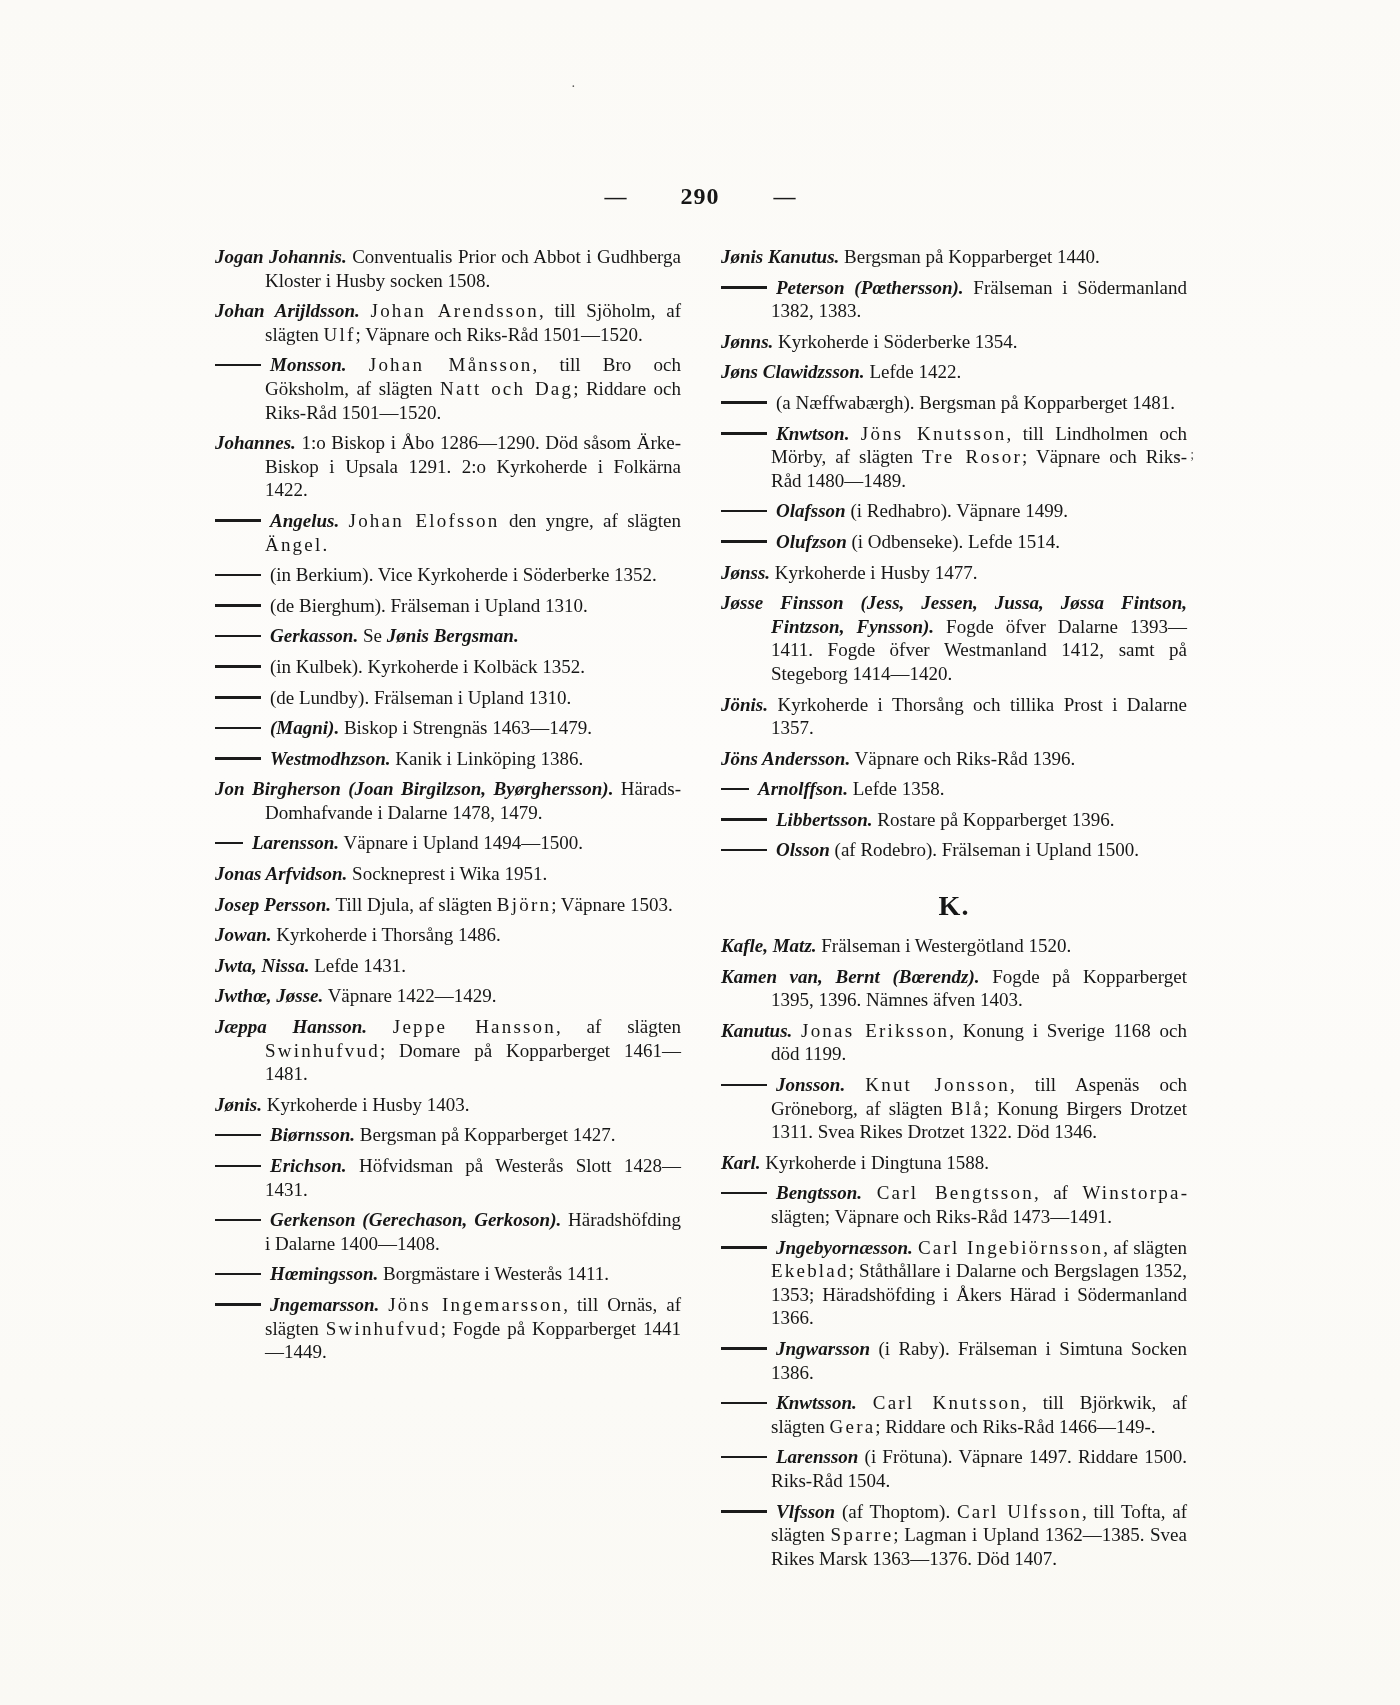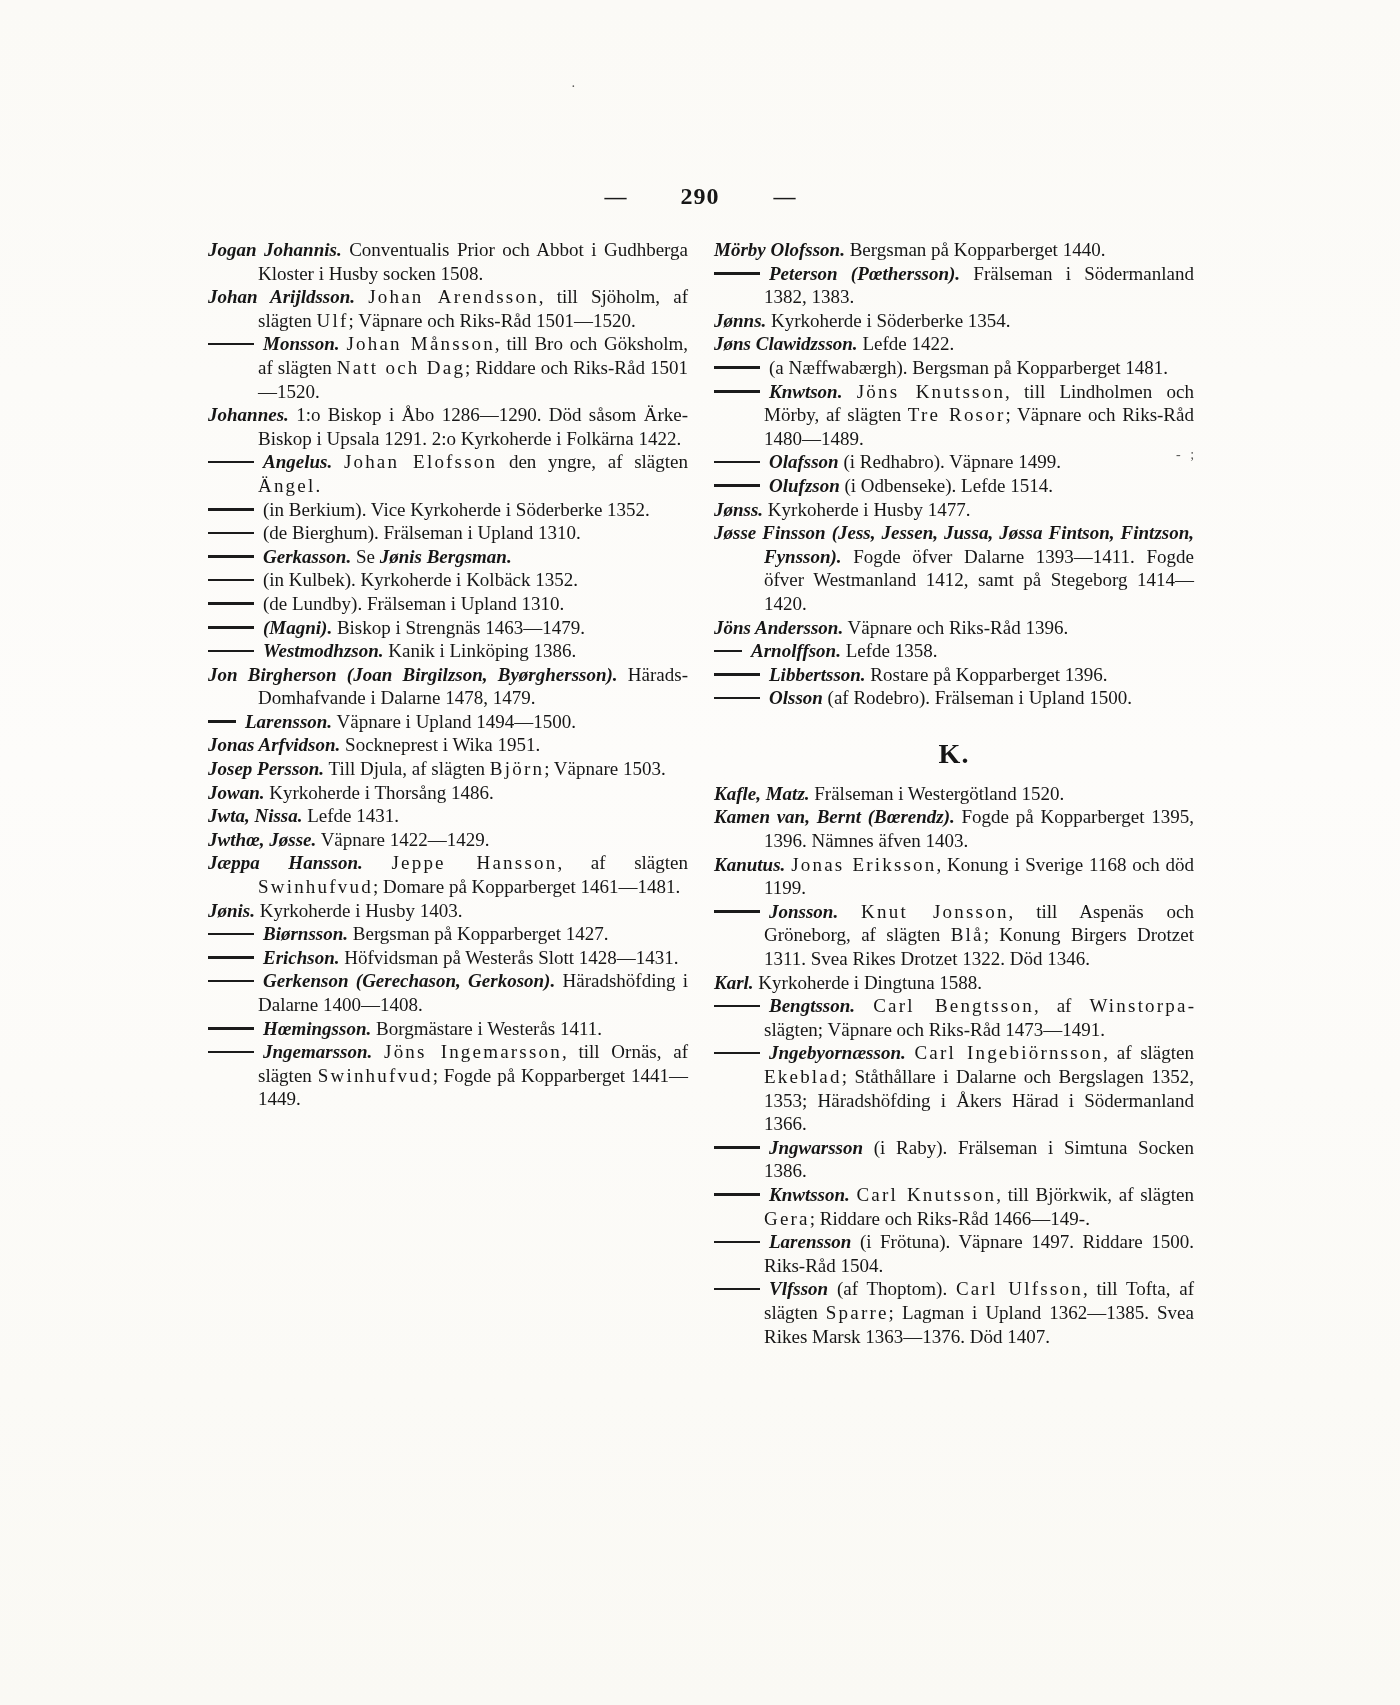--- a/index.html
+++ b/index.html
@@ -21,21 +21,21 @@
   }
   .page-num{font-size:24px;font-weight:700;letter-spacing:1px;font-family:Liberation Serif, serif;}
   .rule{font-size:22px;font-weight:700;color:#1b1b1b;}
   .columns{
     position:absolute;
     top:238px;left:208px;width:986px;
     display:flex;gap:26px;
   }
   .col{width:480px;}
   .entry{
-    margin:0;
+    margin:7px;
     padding-left:50px;
     text-indent:-50px;
     font-size:19px;
     line-height:23.6px;
     text-align:justify;
     color:#161616;
   }
   .seg-b{font-weight:700;font-style:italic;}
   .seg-p{font-weight:400;}
   .seg-s{letter-spacing:2.2px;}
@@ -96,30 +96,31 @@
         <p class="entry"><span class="seg-b">Jwthœ, Jøsse.</span><span class="seg-p"> Väpnare 1422—1429.</span></p>
         <p class="entry"><span class="seg-b">Jæppa Hansson.</span><span class="seg-p"> </span><span class="seg-s">Jeppe Hansson</span><span class="seg-p">, af slägten </span><span class="seg-s">Swinhufvud</span><span class="seg-p">; Domare på Kopparberget 1461—1481.</span></p>
         <p class="entry"><span class="seg-b">Jønis.</span><span class="seg-p"> Kyrkoherde i Husby 1403.</span></p>
         <p class="entry"><span class="dash"></span><span class="seg-b">Biørnsson.</span><span class="seg-p"> Bergsman på Kopparberget 1427.</span></p>
         <p class="entry"><span class="dash"></span><span class="seg-b">Erichson.</span><span class="seg-p"> Höfvidsman på Westerås Slott 1428—1431.</span></p>
         <p class="entry"><span class="dash"></span><span class="seg-b">Gerkenson (Gerechason, Gerkoson).</span><span class="seg-p"> Häradshöfding i Dalarne 1400—1408.</span></p>
         <p class="entry"><span class="dash"></span><span class="seg-b">Hœmingsson.</span><span class="seg-p"> Borgmästare i Westerås 1411.</span></p>
         <p class="entry"><span class="dash"></span><span class="seg-b">Jngemarsson.</span><span class="seg-p"> </span><span class="seg-s">Jöns Ingemarsson</span><span class="seg-p">, till Ornäs, af slägten </span><span class="seg-s">Swinhufvud</span><span class="seg-p">; Fogde på Kopparberget 1441—1449.</span></p>
       </div>
     <div class="col">
-        <p class="entry"><span class="seg-b">Mörby Olofsson.</span><span class="seg-p"> Bergsman på Kopparberget 1440.</span></p>
+        <p class="entry"><span class="seg-b">Jønis Kanutus.</span><span class="seg-p"> Bergsman på Kopparberget 1440.</span></p>
         <p class="entry"><span class="dash"></span><span class="seg-b">Peterson (Pœthersson).</span><span class="seg-p"> Frälseman i Södermanland 1382, 1383.</span></p>
         <p class="entry"><span class="seg-b">Jønns.</span><span class="seg-p"> Kyrkoherde i Söderberke 1354.</span></p>
         <p class="entry"><span class="seg-b">Jøns Clawidzsson.</span><span class="seg-p"> Lefde 1422.</span></p>
         <p class="entry"><span class="dash"></span><span class="seg-p">(a Næffwabærgh). Bergsman på Kopparberget 1481.</span></p>
         <p class="entry"><span class="dash"></span><span class="seg-b">Knwtson.</span><span class="seg-p"> </span><span class="seg-s">Jöns Knutsson</span><span class="seg-p">, till Lindholmen och Mörby, af slägten </span><span class="seg-s">Tre Rosor</span><span class="seg-p">; Väpnare och Riks-Råd 1480—1489.</span></p>
         <p class="entry"><span class="dash"></span><span class="seg-b">Olafsson</span><span class="seg-p"> (i Redhabro). Väpnare 1499.</span></p>
         <p class="entry"><span class="dash"></span><span class="seg-b">Olufzson</span><span class="seg-p"> (i Odbenseke). Lefde 1514.</span></p>
         <p class="entry"><span class="seg-b">Jønss.</span><span class="seg-p"> Kyrkoherde i Husby 1477.</span></p>
         <p class="entry"><span class="seg-b">Jøsse Finsson (Jess, Jessen, Jussa, Jøssa Fintson, Fintzson, Fynsson).</span><span class="seg-p"> Fogde öfver Dalarne 1393—1411. Fogde öfver Westmanland 1412, samt på Stegeborg 1414—1420.</span></p>
+        <p class="entry"><span class="seg-b">Jönis.</span><span class="seg-p"> Kyrkoherde i Thorsång och tillika Prost i Dalarne 1357.</span></p>
         <p class="entry"><span class="seg-b">Jöns Andersson.</span><span class="seg-p"> Väpnare och Riks-Råd 1396.</span></p>
         <p class="entry"><span class="dash short"></span><span class="seg-b">Arnolffson.</span><span class="seg-p"> Lefde 1358.</span></p>
         <p class="entry"><span class="dash"></span><span class="seg-b">Libbertsson.</span><span class="seg-p"> Rostare på Kopparberget 1396.</span></p>
         <p class="entry"><span class="dash"></span><span class="seg-b">Olsson</span><span class="seg-p"> (af Rodebro). Frälseman i Upland 1500.</span></p>
         <div class="section-heading">K.</div>
         <p class="entry"><span class="seg-b">Kafle, Matz.</span><span class="seg-p"> Frälseman i Westergötland 1520.</span></p>
         <p class="entry"><span class="seg-b">Kamen van, Bernt (Bœrendz).</span><span class="seg-p"> Fogde på Kopparberget 1395, 1396. Nämnes äfven 1403.</span></p>
         <p class="entry"><span class="seg-b">Kanutus.</span><span class="seg-p"> </span><span class="seg-s">Jonas Eriksson</span><span class="seg-p">, Konung i Sverige 1168 och död 1199.</span></p>
         <p class="entry"><span class="dash"></span><span class="seg-b">Jonsson.</span><span class="seg-p"> </span><span class="seg-s">Knut Jonsson</span><span class="seg-p">, till Aspenäs och Gröneborg, af slägten </span><span class="seg-s">Blå</span><span class="seg-p">; Konung Birgers Drotzet 1311. Svea Rikes Drotzet 1322. Död 1346.</span></p>
         <p class="entry"><span class="seg-b">Karl.</span><span class="seg-p"> Kyrkoherde i Dingtuna 1588.</span></p>

